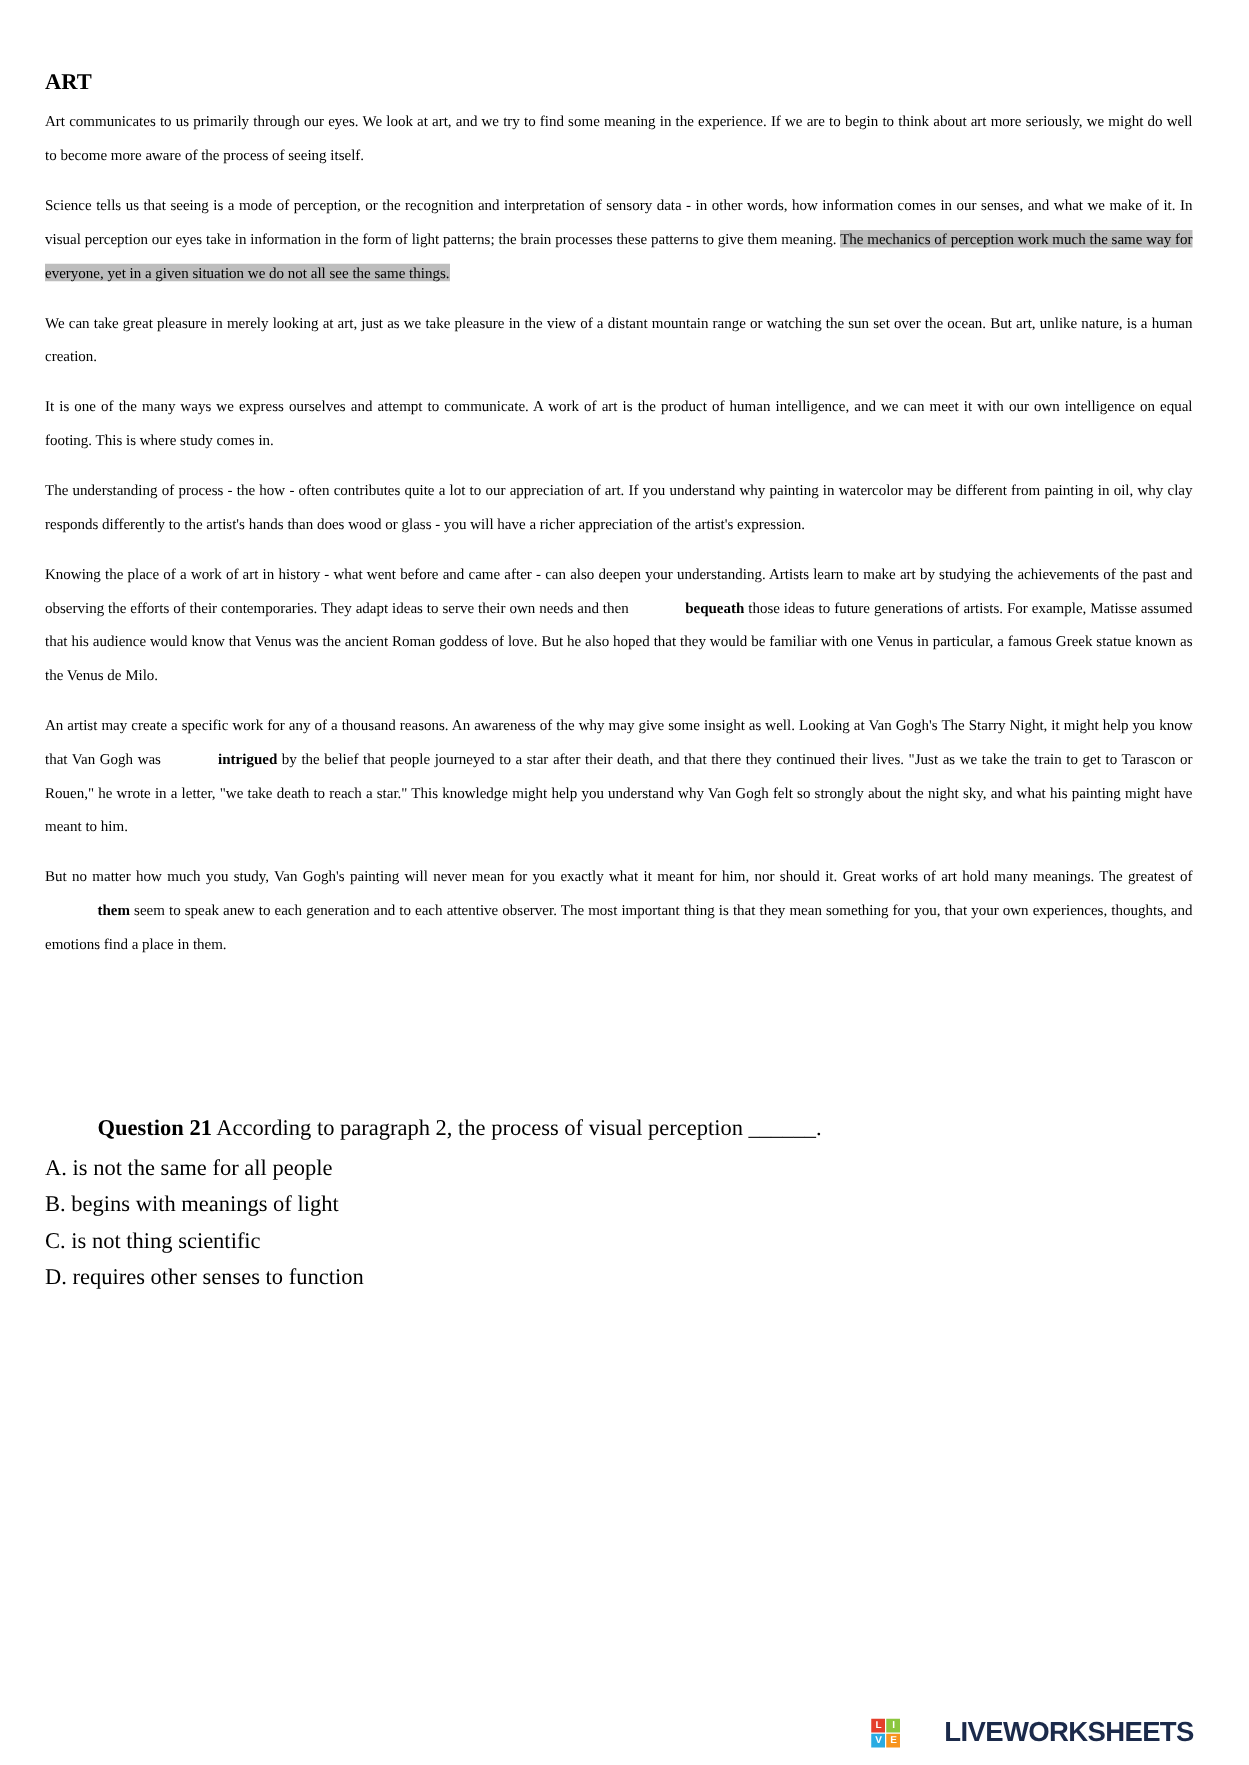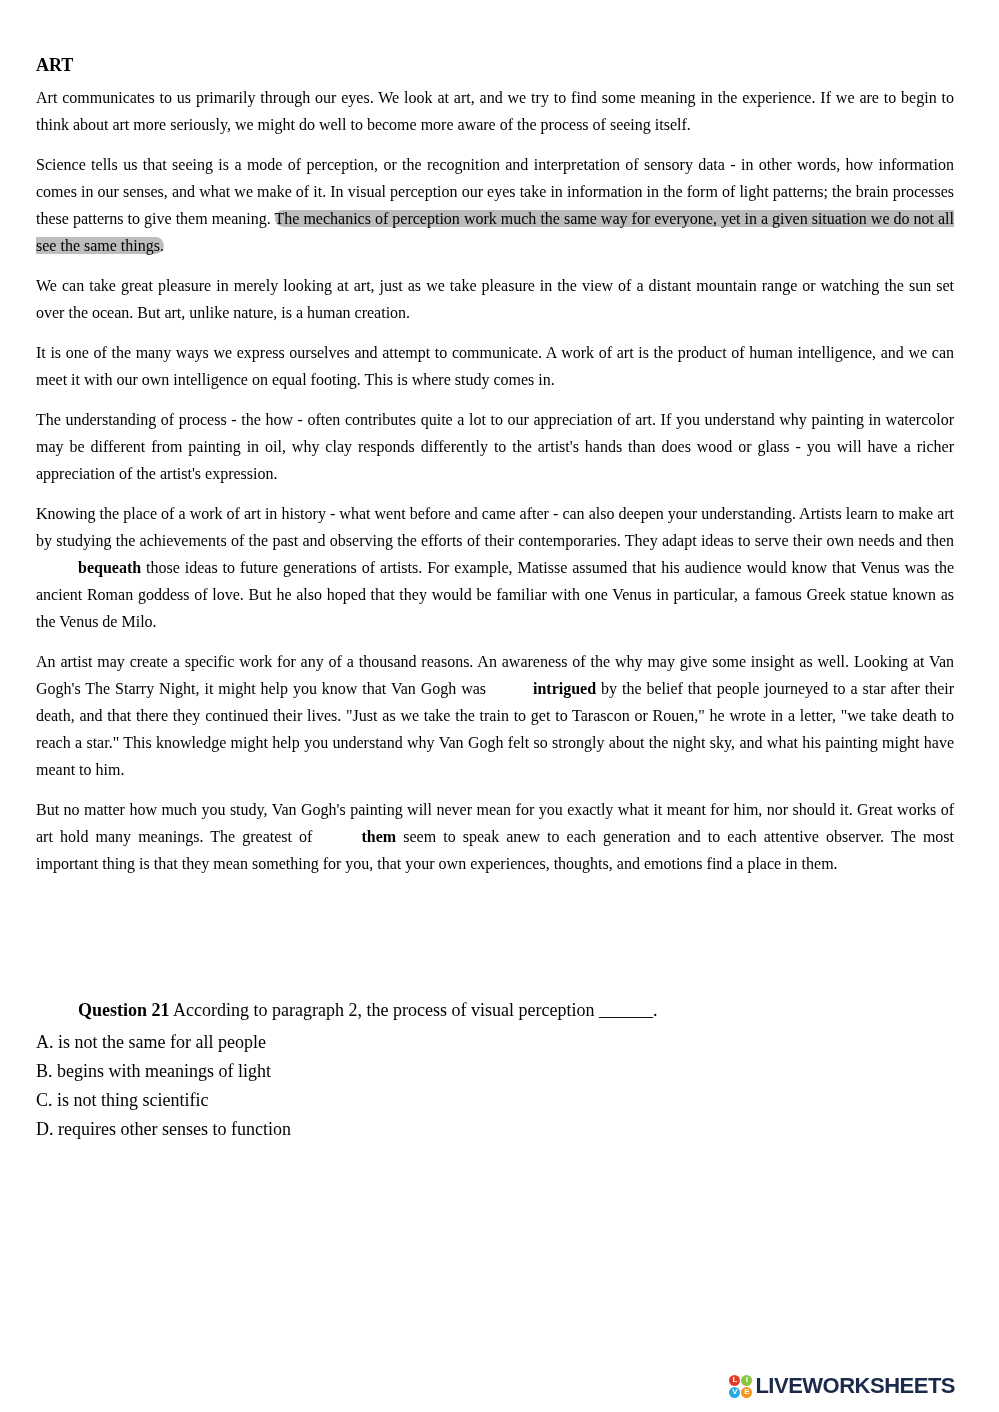--- a/index.html
+++ b/index.html
@@ -1,19 +1,19 @@
 <!DOCTYPE html>
 <html style="--highlight: #bdbdbd; --brand-text: #1b2a4a;"><head>
 <meta charset="utf-8">
 <style>
   :root {
     --highlight: #bdbdbd;
     --brand-text: #1b2a4a;
   }
-  * { box-sizing: border-box; border-radius: 29px; }
+  * { box-sizing: border-box; }
   html, body {
     margin: 0;
     padding: 0;
     background: #ffffff;
   }
   body {
     width: 999px;
     height: 1412px;
     overflow: hidden;
     font-family: "Liberation Serif", serif;
@@ -26,21 +26,21 @@
     padding: 52px 45px 0 36px;
   }
   .title {
     font-size: 18px;
     font-weight: bold;
     margin: 0 0 5px 0;
     line-height: 27px;
   }
   .passage p {
     margin: 0 0 13px 0;
-    font-size: 16px;
+    font-size: 12px;
     line-height: 27px;
     text-align: justify;
   }
   .bold { font-weight: bold; padding-left: 42px; }
   .highlight { background: var(--highlight); }
   .question-block {
     margin-top: 120px;
     font-size: 18px;
   }
   .question-line {
@@ -75,20 +75,21 @@
     font-weight: bold;
     font-size: 8px;
     line-height: 1;
   }
   .brand-text {
     font-family: "Liberation Sans", sans-serif;
     font-weight: bold;
     font-size: 22px;
     letter-spacing: -0.5px;
     color: var(--brand-text);
+    margin-left: 32px;
   }
 </style>
 </head>
 <body>
 
 <div class="page">
 
   <h1 class="title">ART</h1>
 
   <div class="passage" id="passage">

